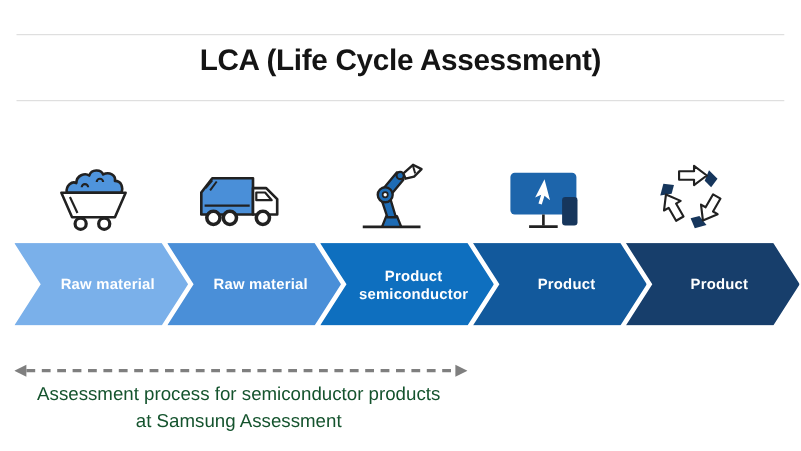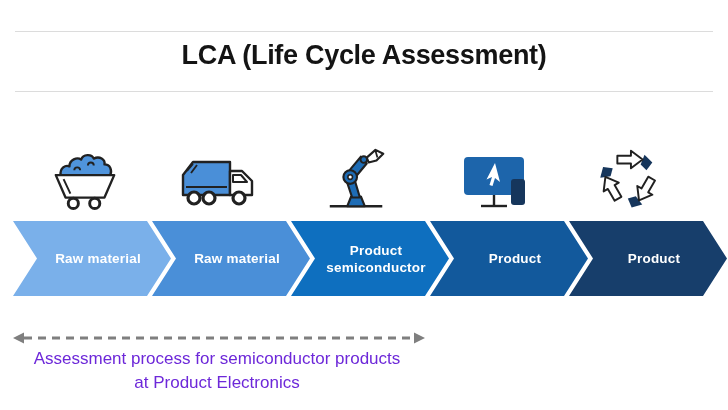--- a/index.html
+++ b/index.html
@@ -25,21 +25,21 @@
            display:flex; align-items:center; justify-content:center; }
   .stage-label { width:100%; text-align:center; color:#ffffff; font-weight:700;
                  font-size:13.5px; line-height:17px; letter-spacing:0.2px;
                  padding-left:12px; }
   .stage-label span { display:block; }
   .s1 { left:13px; }  .s2 { left:152px; } .s3 { left:291px; }
   .s4 { left:430px; } .s5 { left:569px; }
 
   .range-arrow { position:absolute; left:13px; top:330px; width:412px; height:12px; }
   .caption { position:absolute; top:347px; left:0; width:434px; text-align:center;
-             font-size:17px; line-height:24px; color:#6d28d9; }
+             font-size:17px; line-height:24px; color:#14532d; }
   .caption span { display:block; }
 </style>
 </head>
 <body>
 
 <div class="canvas">
 
   <div class="rule rule-top"></div>
   <h1 class="title">LCA (Life Cycle Assessment)</h1>
   <div class="rule rule-bottom"></div>
@@ -141,16 +141,16 @@
   <div class="range-arrow">
     <svg width="412" height="12" viewBox="0 0 412 12">
       <line x1="11" y1="6" x2="401" y2="6" stroke="#7f7f7f" stroke-width="3" stroke-dasharray="8 6"></line>
       <polygon points="11,0.5 0,6 11,11.5" fill="#7f7f7f"></polygon>
       <polygon points="401,0.5 412,6 401,11.5" fill="#7f7f7f"></polygon>
     </svg>
   </div>
 
   <div class="caption">
     <span>Assessment process for semiconductor products</span>
-    <span>at Product Electronics</span>
+    <span>at Samsung Assessment</span>
   </div>
 
 </div>
 
 </body></html>

